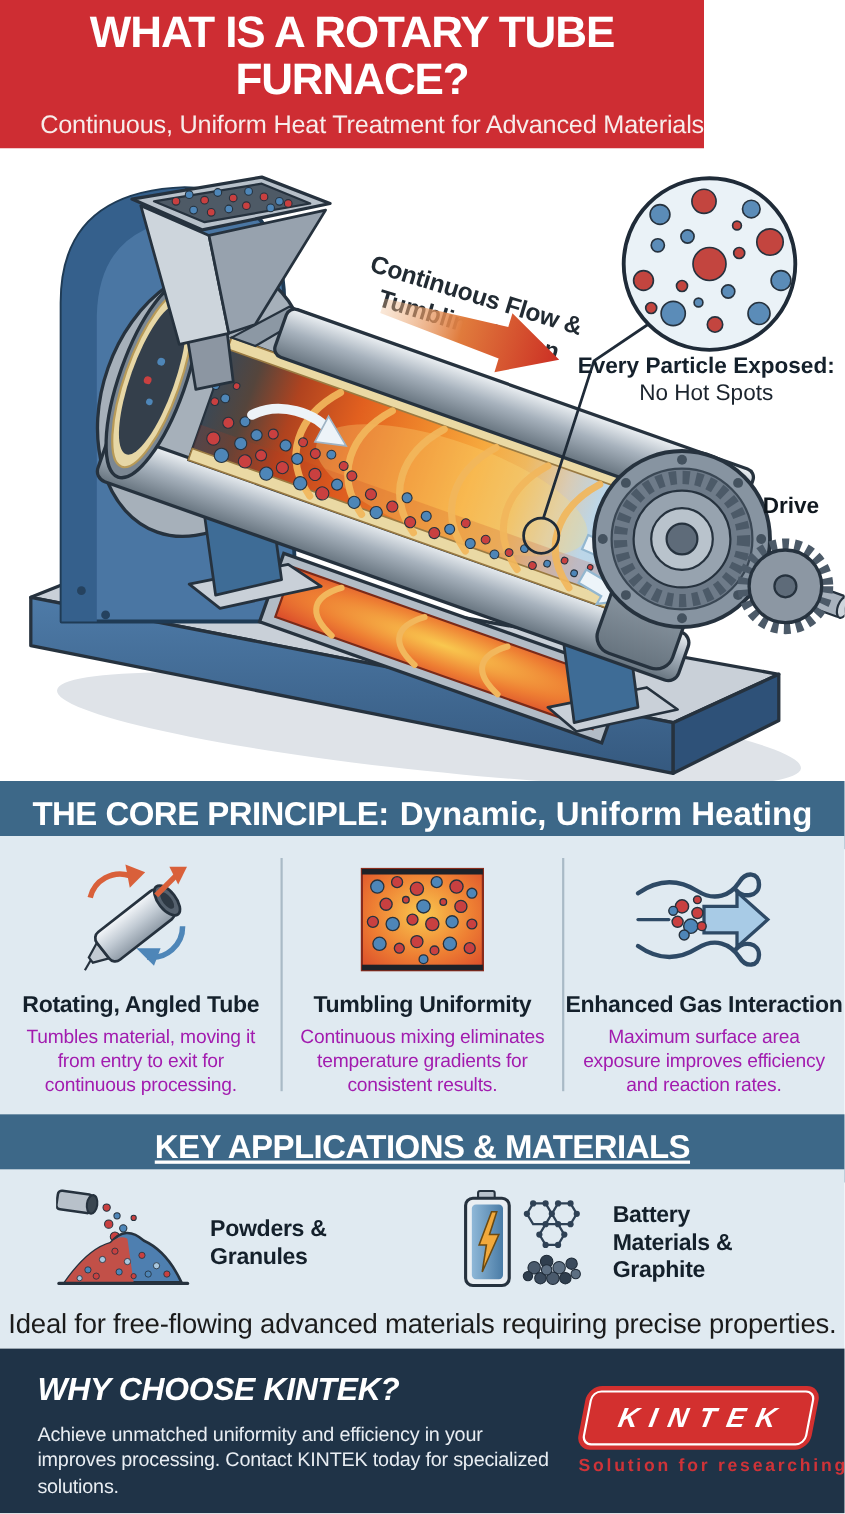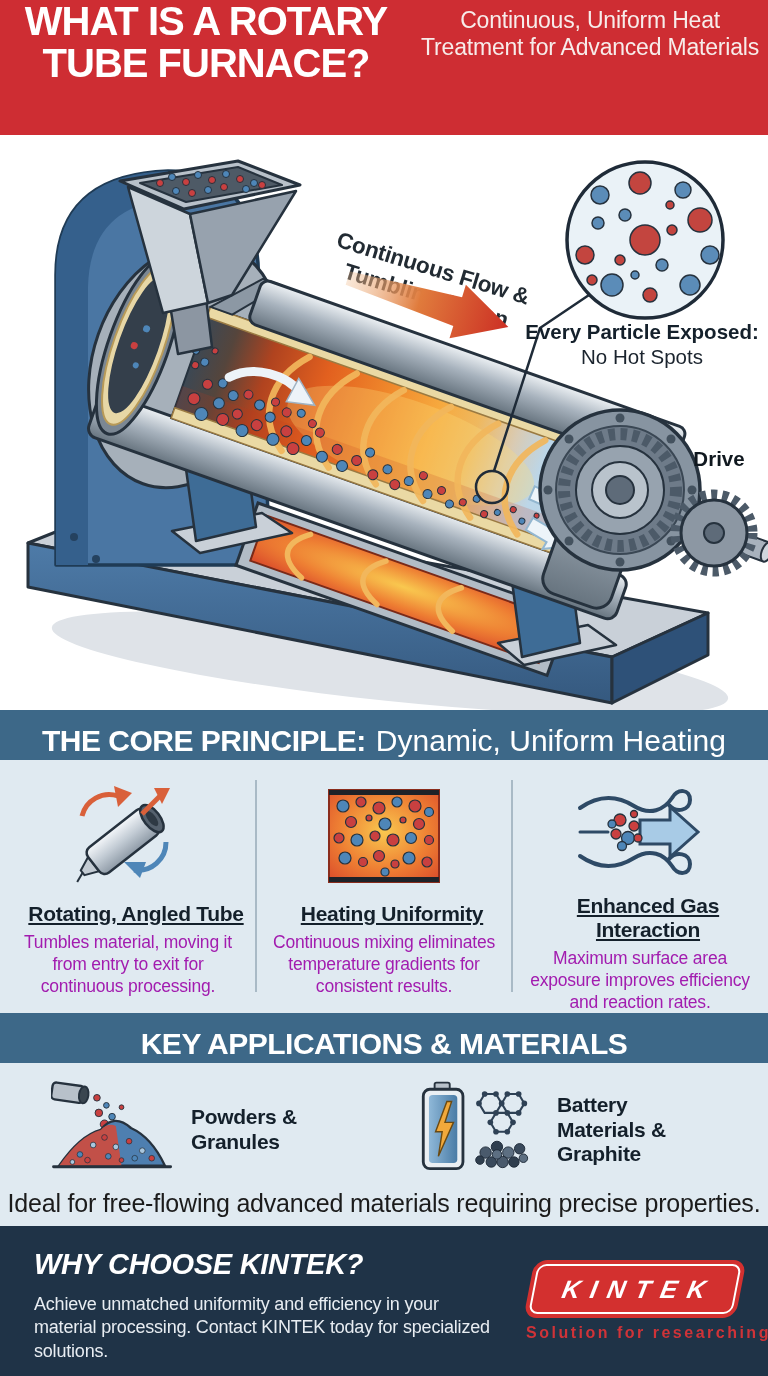--- a/index.html
+++ b/index.html
@@ -1,39 +1,39 @@
 <!DOCTYPE html>
 <html><head>
 <meta charset="utf-8">
 <style>
   html,body{margin:0;padding:0;background:#ffffff;}
   .page{position:relative;width:768px;height:1376px;overflow:hidden;background:#ffffff;
         font-family:"Liberation Sans",sans-serif;color:#1b242e;}
   
-  .header{position:absolute;top:0;left:0;width:768px;height:135px;background:#CE2D33;
-          display:flex;flex-direction:row;justify-content:center;align-items:flex-start;text-align:center;}
+  .header{position:absolute;top:0;left:0;width:640px;height:135px;background:#CE2D33;
+          display:flex;flex-direction:column;justify-content:center;align-items:flex-end;text-align:center;}
   .header h1{margin:0;color:#ffffff;font-size:40px;font-weight:bold;letter-spacing:-1px;line-height:1.05;}
   .header h2{margin:7px 0 0 0;color:#F7ECEA;font-size:23px;font-weight:normal;letter-spacing:-0.2px;}
   
   .illustration{position:absolute;top:135px;left:0;width:768px;height:575px;background:#ffffff;}
   .illustration svg{display:block;}
   svg text{font-family:"Liberation Sans",sans-serif;}
   
   .banner{position:absolute;left:0;width:768px;height:62px;background:#3D6888;
           display:flex;justify-content:center;align-items:center;color:#fff;font-size:30px;}
   .banner .b-bold{font-weight:bold;letter-spacing:-0.5px;}
-  .banner .b-rest{font-weight:normal;margin-left:10px;}
+  .banner .b-rest{font-weight:bold;margin-left:10px;}
   #banner-core{top:710px;}
-  #banner-apps{top:1013px;}
+  #banner-apps{top:1013px;text-decoration:underline;}
   
   .core{position:absolute;top:760px;left:0;width:768px;height:253px;background:#E0EAF1;display:flex;}
   .core .divider{position:absolute;top:20px;width:2px;height:212px;background:#A9BAC6;}
   .cp-col{width:256px;display:flex;flex-direction:column;align-items:center;text-align:center;padding-top:12px;box-sizing:border-box;}
   .cp-icon{height:128px;display:flex;align-items:center;justify-content:center;}
-  .cp-title{font-size:21px;font-weight:bold;color:#14202B;margin:2px 0 5px 16px;letter-spacing:-0.3px;text-decoration:underline;}
+  .cp-title{font-size:21px;font-weight:bold;color:#14202B;margin:2px 0 5px 0;letter-spacing:-0.3px;}
   .cp-desc{font-size:17.5px;line-height:1.26;color:#a21caf;padding:0 12px;letter-spacing:-0.2px;}
   
   .apps{position:absolute;top:1063px;left:0;width:768px;height:163px;background:#E0EAF1;}
   .apps-row{display:flex;justify-content:center;gap:66px;padding-top:14px;}
   .app-item{display:flex;align-items:center;gap:16px;}
   .app-label{font-size:21px;font-weight:bold;color:#14202B;line-height:1.18;max-width:160px;letter-spacing:-0.3px;}
   .apps-note{text-align:center;font-size:25px;color:#1b1b1b;margin-top:6px;letter-spacing:-0.2px;}
   
   .footer{position:absolute;top:1226px;left:0;width:768px;height:150px;background:#1F3347;color:#fff;box-sizing:border-box;padding:22px 0 0 34px;}
   .footer h3{margin:0;font-size:29px;font-weight:bold;letter-spacing:-0.3px;font-style:italic;}
@@ -380,21 +380,21 @@
               <circle cx="24" cy="74" r="6" fill="#4E86B8"></circle>
             <circle cx="42" cy="78" r="4.5" fill="#C94040"></circle>
               <circle cx="58" cy="72" r="5.5" fill="#C94040"></circle>
             <circle cx="74" cy="80" r="4" fill="#C94040"></circle>
               <circle cx="88" cy="74" r="6" fill="#4E86B8"></circle>
             <circle cx="106" cy="78" r="5" fill="#C94040"></circle>
               <circle cx="64" cy="88" r="4" fill="#4E86B8"></circle>
           </g>
         </svg>
       </div>
-      <div class="cp-title">Heating Uniformity</div>
+      <div class="cp-title">Tumbling Uniformity</div>
       <div class="cp-desc">Continuous mixing eliminates temperature gradients for consistent results.</div>
     </div>
 
     <div class="cp-col">
       <div class="cp-icon">
         <svg width="132" height="112" viewBox="0 0 132 112">
           <path d="M 6 32 C 26 18 44 20 60 30 C 76 40 90 34 98 22 C 104 12 116 13 116 24 C 116 35 102 37 95 29" stroke="#2E4A66" stroke-width="4" fill="none" stroke-linecap="round"></path>
           <path d="M 6 80 C 26 94 44 92 60 82 C 76 72 90 78 98 90 C 104 100 116 99 116 88 C 116 77 102 75 95 83" stroke="#2E4A66" stroke-width="4" fill="none" stroke-linecap="round"></path>
           <line x1="6" y1="56" x2="34" y2="56" stroke="#2E4A66" stroke-width="3" stroke-linecap="round"></line>
           <polygon points="66,44 96,44 96,31 124,56 96,81 96,68 66,68" fill="#A8CBE6" stroke="#2E4A66" stroke-width="3"></polygon>
@@ -509,21 +509,21 @@
           </svg>
         </span>
         <span class="app-label">Battery Materials &amp; Graphite</span>
       </div>
     </div>
     <div class="apps-note">Ideal for free-flowing advanced materials requiring precise properties.</div>
   </div>
 
   <div class="footer">
     <h3>WHY CHOOSE KINTEK?</h3>
-    <div class="f-body">Achieve unmatched uniformity and efficiency in your material processing. Contact KINTEK today for specialized solutions.</div>
+    <div class="f-body">Achieve unmatched uniformity and efficiency in your improves processing. Contact KINTEK today for specialized solutions.</div>
     <div class="f-site">kindle-tech.com</div>
     <div class="logo">
       <div class="logo-badge">
         <span>KINTEK</span>
       </div>
       <div class="logo-tagline">Solution for researching</div>
     </div>
   </div>
 
 </div>

